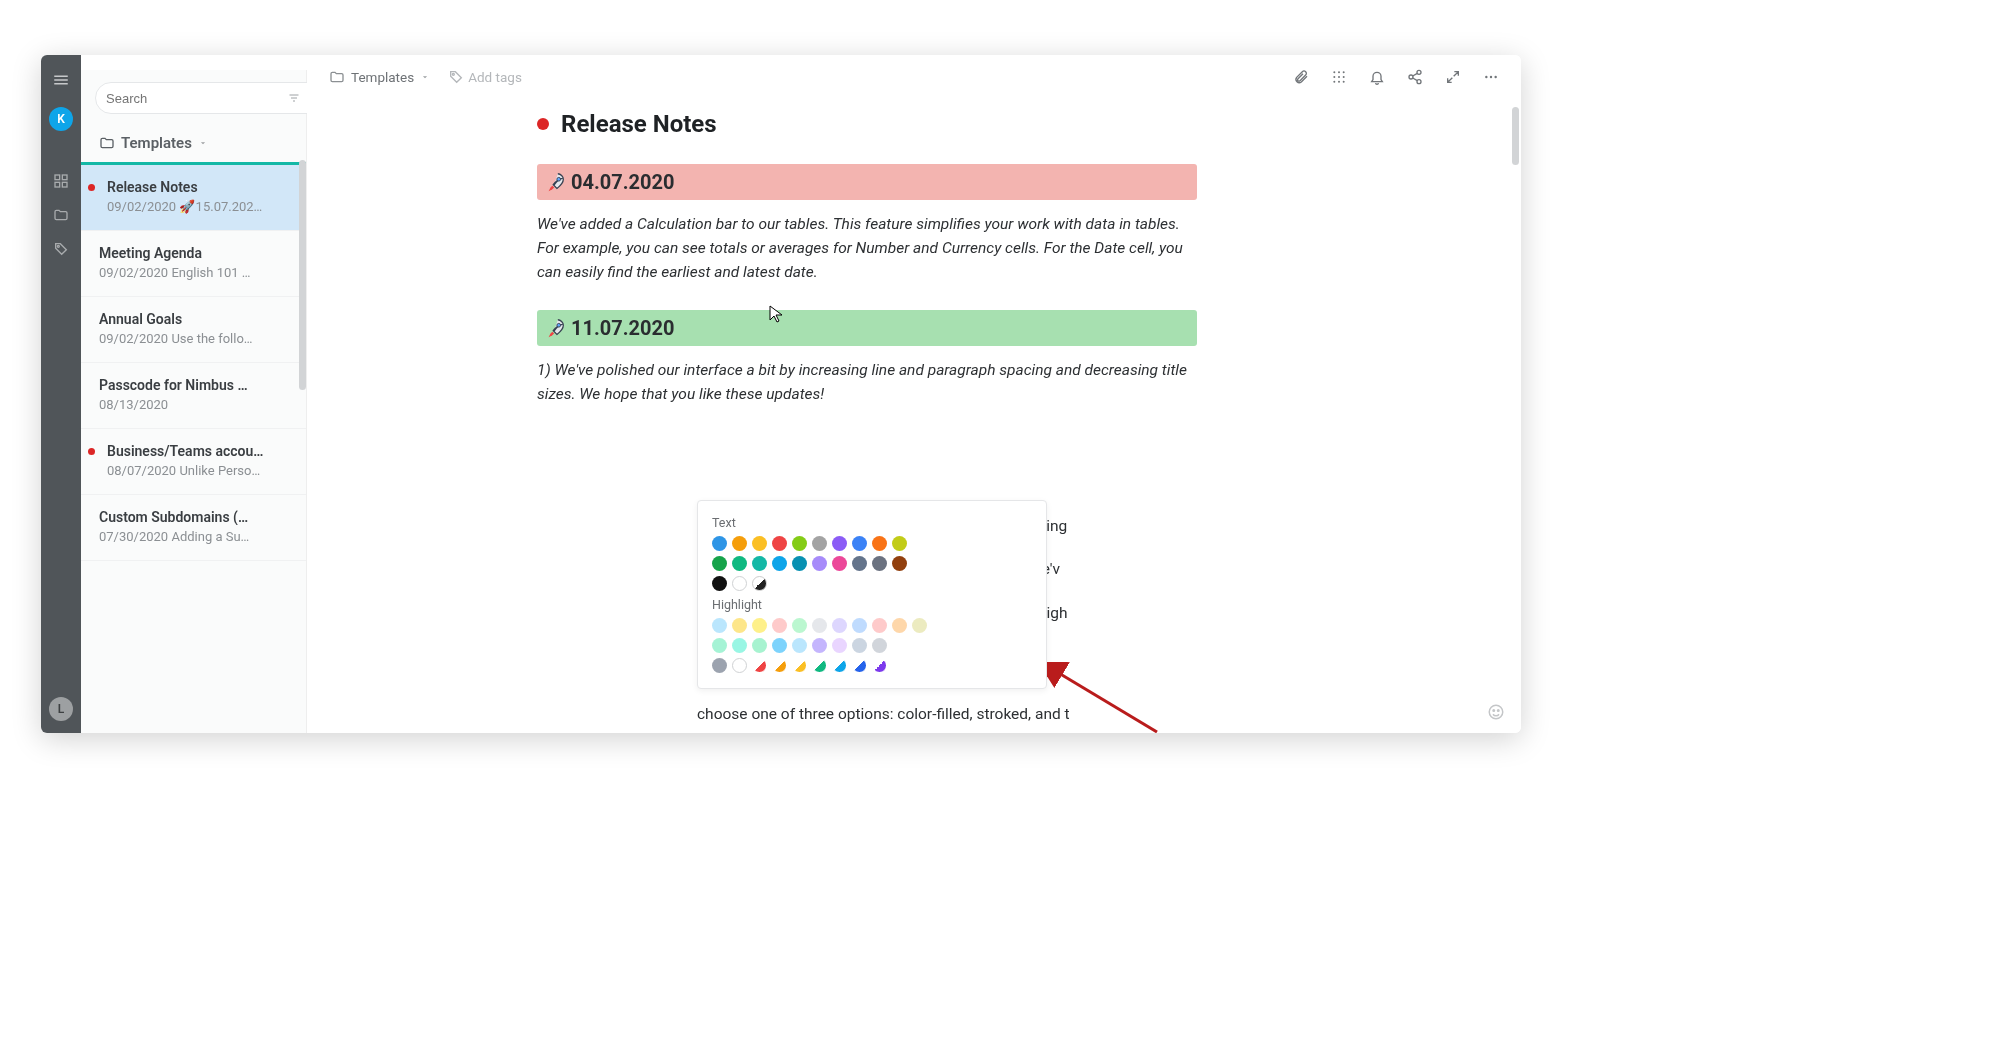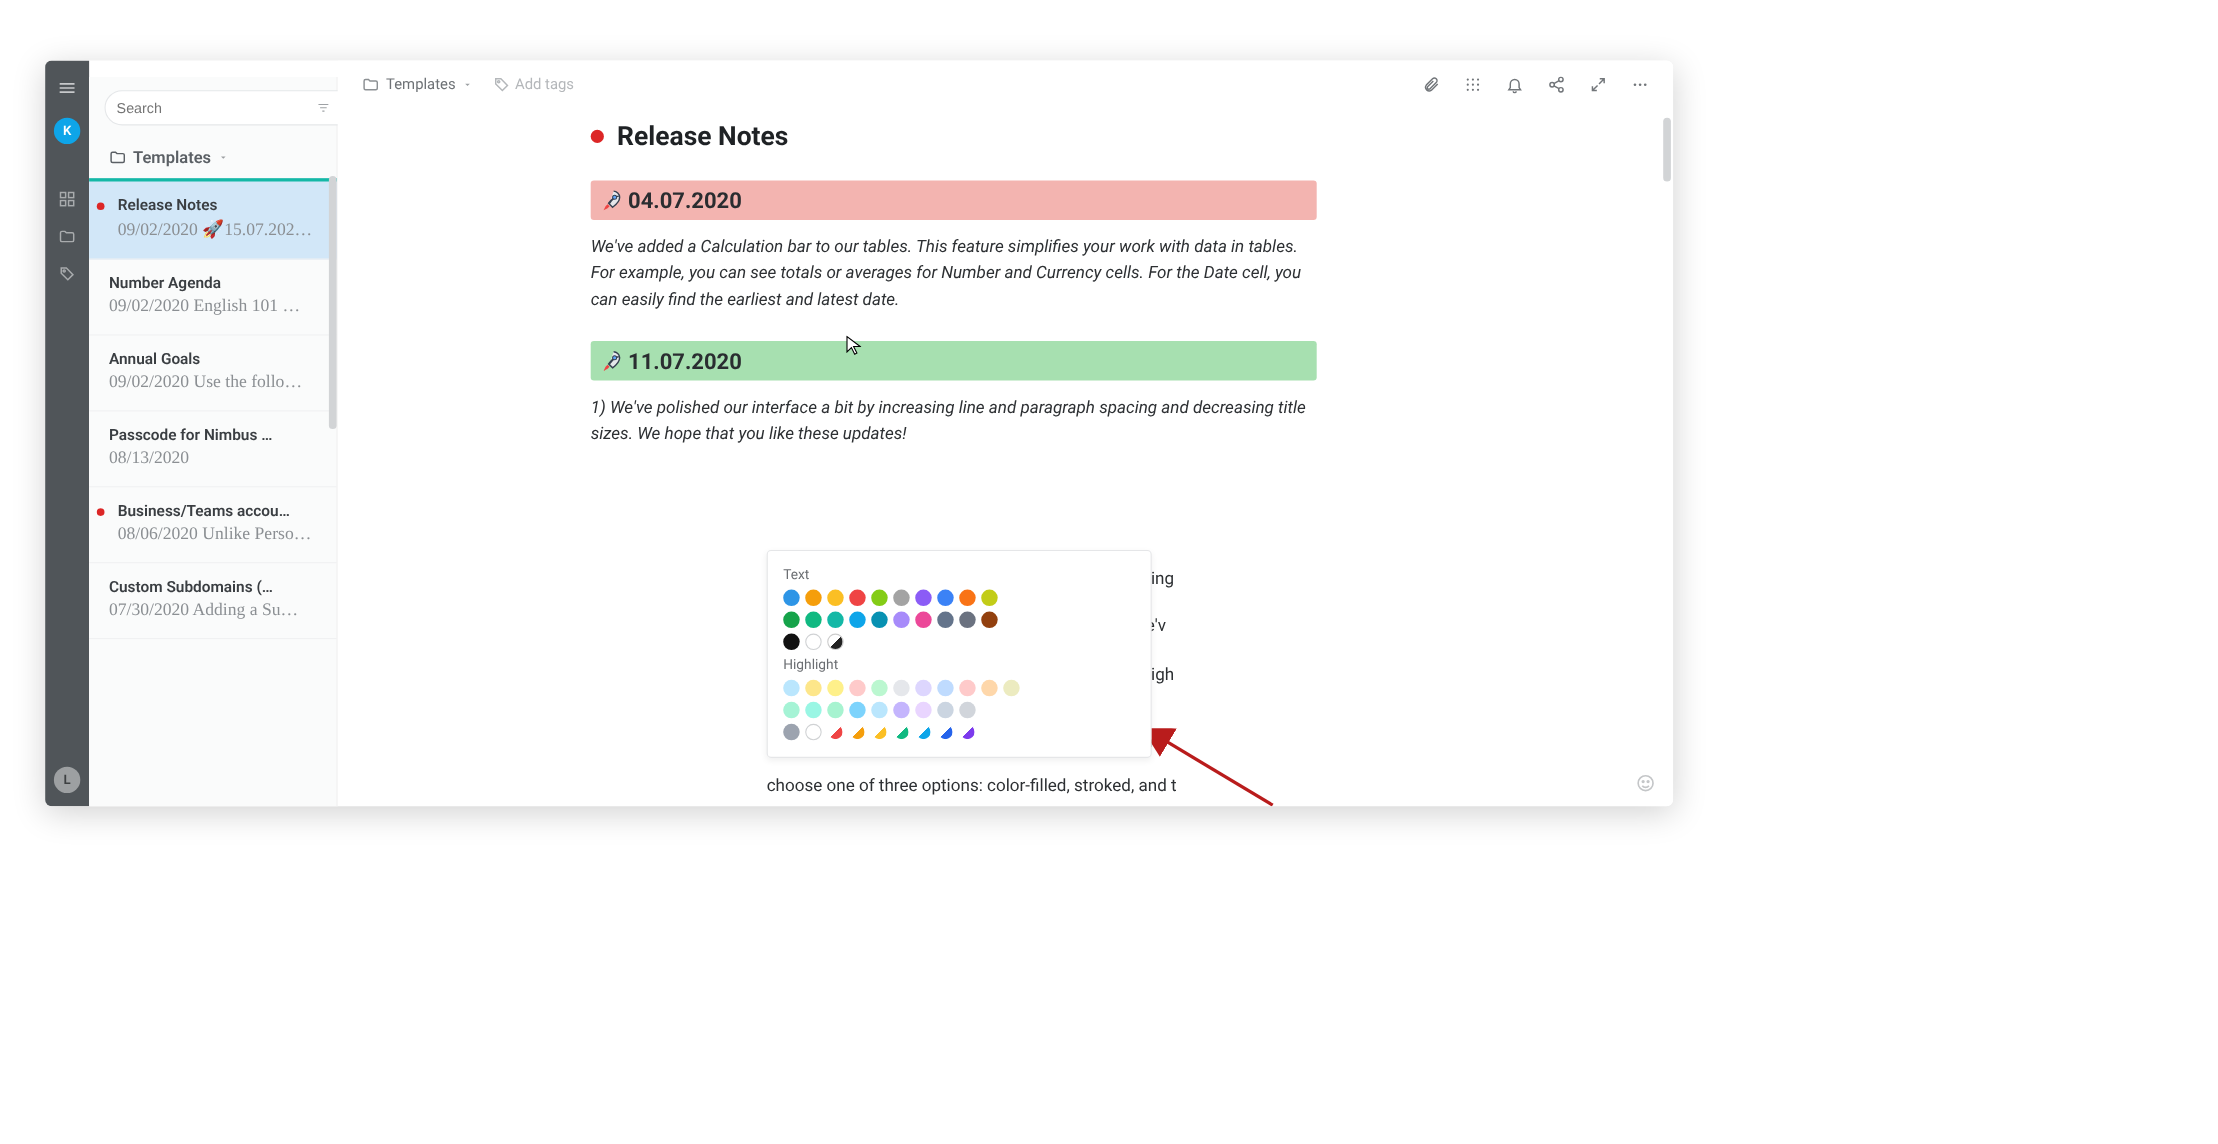--- a/index.html
+++ b/index.html
@@ -16,21 +16,21 @@
 .searchbox { flex:1; height:32px; border:1px solid #e5e7e9; border-radius:16px; display:flex; align-items:center; padding:0 10px; background:#fff; gap:6px; }
 .searchbox input { border:none; outline:none; flex:1; font-size:13px; color:#444; background:transparent; }
 .searchbox .sicon { color:#9ea2a5; }
 .addbtn { width:32px; height:32px; border-radius:50%; background:#14b8a6; color:#fff; display:flex; align-items:center; justify-content:center; cursor:pointer; }
 .folderbar { display:flex; align-items:center; gap:6px; padding:8px 18px 10px 18px; color:#5b6065; font-weight:600; font-size:15px; cursor:pointer; }
 .folderbar .fchev { color:#9c9fa2; }
 .notelist { }
 .note { padding:14px 18px 16px 18px; border-bottom:1px solid #f0f1f2; cursor:pointer; position:relative; }
 .note.sel { background:#d2e7f8; border-top:3px solid #14b8a6; }
 .note .nt { font-size:14px; font-weight:600; color:#3a3e42; white-space:nowrap; overflow:hidden; text-overflow:ellipsis; }
-.note .np { font-size:16px; color:#8b8f93; margin-top:4px; white-space:nowrap; overflow:hidden; text-overflow:ellipsis;font-family:Liberation Serif, serif; }
+.note .np { font-size:13px; color:#8b8f93; margin-top:4px; white-space:nowrap; overflow:hidden; text-overflow:ellipsis; }
 .note .dot { position:absolute; left:7px; top:19px; width:7px; height:7px; border-radius:50%; }
 .note .npad { padding-left:8px; }
 .scrollthumb { position:absolute; right:0; top:90px; width:7px; height:230px; background:#d2d4d6; border-radius:4px; }
 .main { position:absolute; left:266px; top:0; right:0; height:100%; background:#fff; }
 .topbar { height:44px; display:flex; align-items:center; padding:0 22px; gap:18px; }
 .addtags { color:#b4b7ba; font-size:13.5px; display:flex; align-items:center; gap:4px; cursor:pointer; }
 .top-right { margin-left:auto; display:flex; align-items:center; gap:22px; color:#72767a; }
 .crumb { display:flex; align-items:center; gap:6px; color:#6e7276; font-size:13.5px; cursor:pointer; }
 .content { position:absolute; left:230px; top:55px; width:700px; }
 .ptitle { display:flex; align-items:center; gap:12px; }
@@ -141,41 +141,41 @@
     <div class="notelist" id="notelist">
         <div class="note sel">
           <span class="dot" style="background:#dc2626"></span>
           <div class="npad">
             <div class="nt">Release Notes</div>
             <div class="np">09/02/2020 🚀15.07.202…</div>
           </div>
         </div>
         <div class="note">
           <div class="">
-            <div class="nt">Number Agenda</div>
+            <div class="nt">Meeting Agenda</div>
             <div class="np">09/02/2020 English 101 …</div>
           </div>
         </div>
         <div class="note">
           <div class="">
             <div class="nt">Annual Goals</div>
             <div class="np">09/02/2020 Use the follo…</div>
           </div>
         </div>
         <div class="note">
           <div class="">
             <div class="nt">Passcode for Nimbus …</div>
             <div class="np">08/13/2020</div>
           </div>
         </div>
         <div class="note">
           <span class="dot" style="background:#dc2626"></span>
           <div class="npad">
             <div class="nt">Business/Teams accou…</div>
-            <div class="np">08/06/2020 Unlike Perso…</div>
+            <div class="np">08/07/2020 Unlike Perso…</div>
           </div>
         </div>
         <div class="note">
           <div class="">
             <div class="nt">Custom Subdomains (…</div>
             <div class="np">07/30/2020 Adding a Su…</div>
           </div>
         </div>
       </div>
     <div class="scrollthumb"></div>

